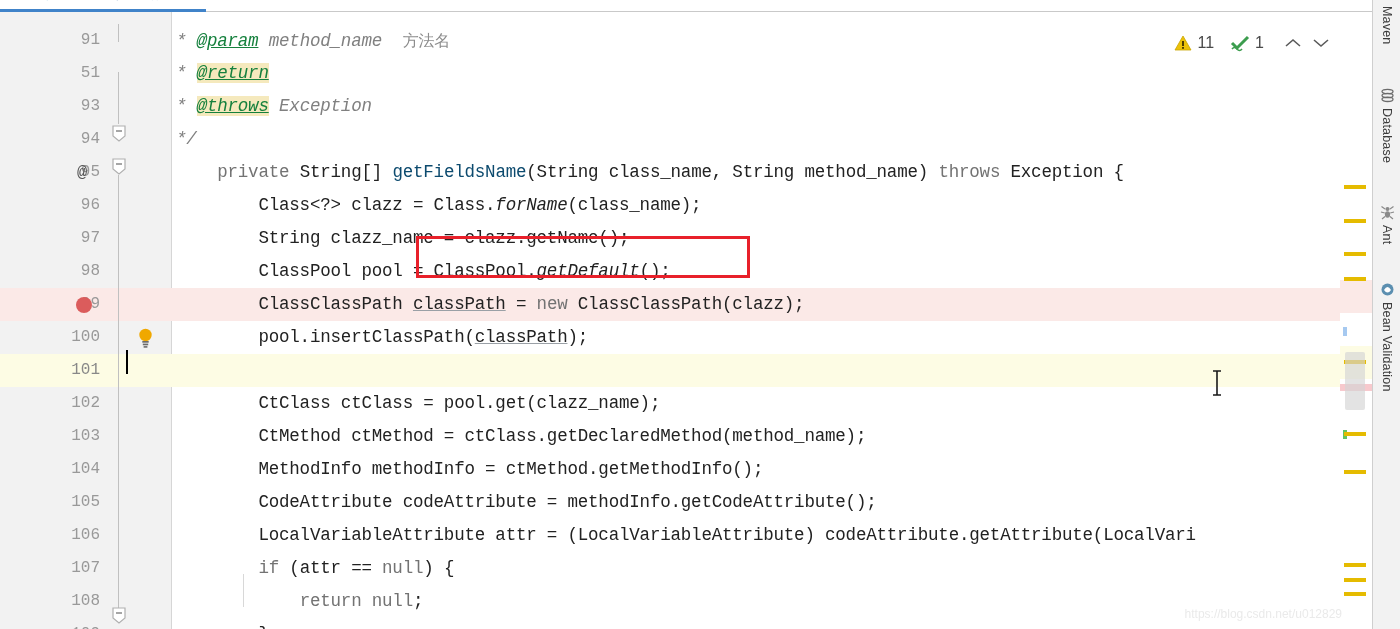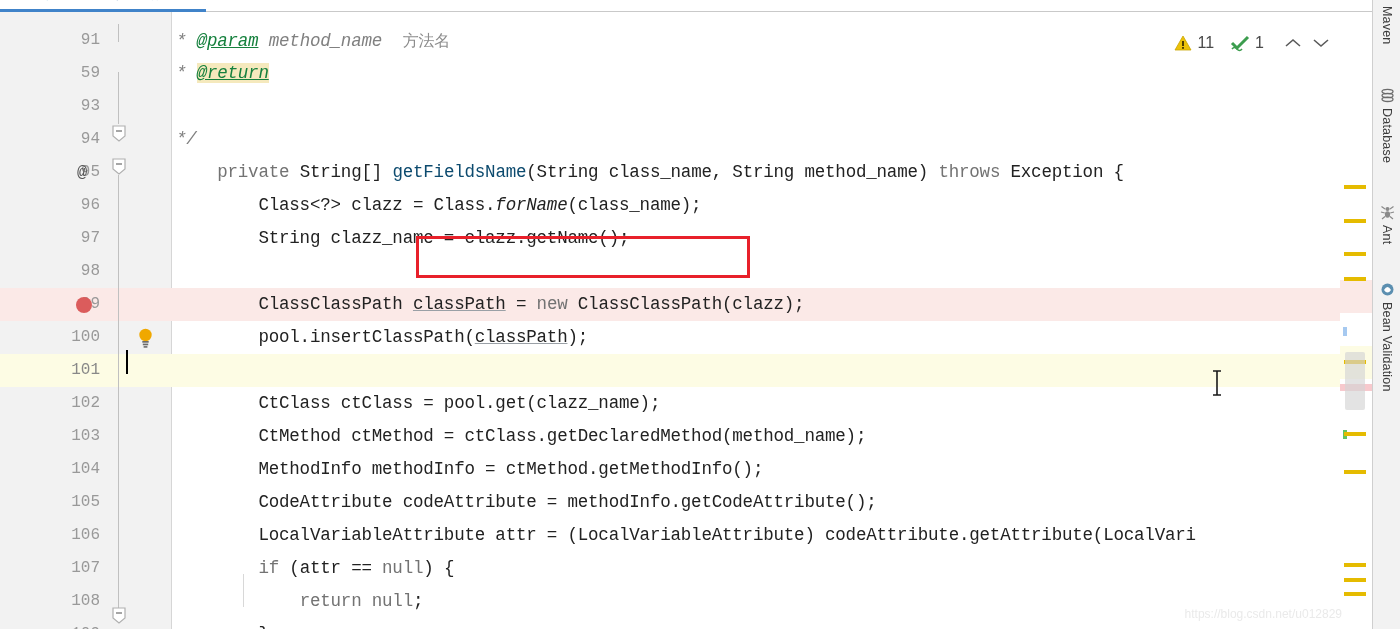--- a/index.html
+++ b/index.html
@@ -270,44 +270,46 @@
     <div class="gutter"></div>
     <div class="gutter-icons"></div>
     <div class="gutter-divider"></div>
 
     <div id="rows">
         <div class="row" style="top: 12px;">
           <div class="lineno">91</div>
           <div class="code"><span class="jdoc">* </span><span class="jdoc-tag">@param</span><span class="jdoc"> method_name  </span><span class="jdoc-cn">方法名</span></div>
         </div>
         <div class="row" style="top: 45px;">
-          <div class="lineno">59</div>
+          <div class="lineno">51</div>
           <div class="code"><span class="jdoc">* </span><span class="jdoc-hl"><span class="jdoc-tag">@return</span></span><span class="jdoc"></span></div>
         </div>
         <div class="row" style="top: 78px;">
           <div class="lineno">93</div>
+          <div class="code"><span class="jdoc">* </span><span class="jdoc-hl"><span class="jdoc-tag">@throws</span></span><span class="jdoc"> Exception</span></div>
         </div>
         <div class="row" style="top: 111px;">
           <div class="lineno">94</div>
           <div class="code"><span class="jdoc">*/</span></div>
         </div>
         <div class="row" style="top: 144px;">
           <div class="lineno">95</div>
           <div class="code">    <span class="kw">private</span> String[] <span class="mname">getFieldsName</span>(String class_name, String method_name) <span class="kw">throws</span> Exception {</div>
         </div>
         <div class="row" style="top: 177px;">
           <div class="lineno">96</div>
           <div class="code">        Class&lt;?&gt; clazz = Class.<span class="ital">forName</span>(class_name);</div>
         </div>
         <div class="row" style="top: 210px;">
           <div class="lineno">97</div>
           <div class="code">        String clazz_name = clazz.getName();</div>
         </div>
         <div class="row" style="top: 243px;">
           <div class="lineno">98</div>
+          <div class="code">        ClassPool pool = ClassPool.<span class="ital">getDefault</span>();</div>
         </div>
         <div class="row row-hl-breakpoint" style="top: 276px;">
           <div class="lineno">99</div>
           <div class="code">        ClassClassPath <span class="underl">classPath</span> = <span class="kw">new</span> ClassClassPath(clazz);</div>
         </div>
         <div class="row" style="top: 309px;">
           <div class="lineno">100</div>
           <div class="code">        pool.insertClassPath(<span class="underl">classPath</span>);</div>
         </div>
         <div class="row row-hl-current" style="top: 342px;">

